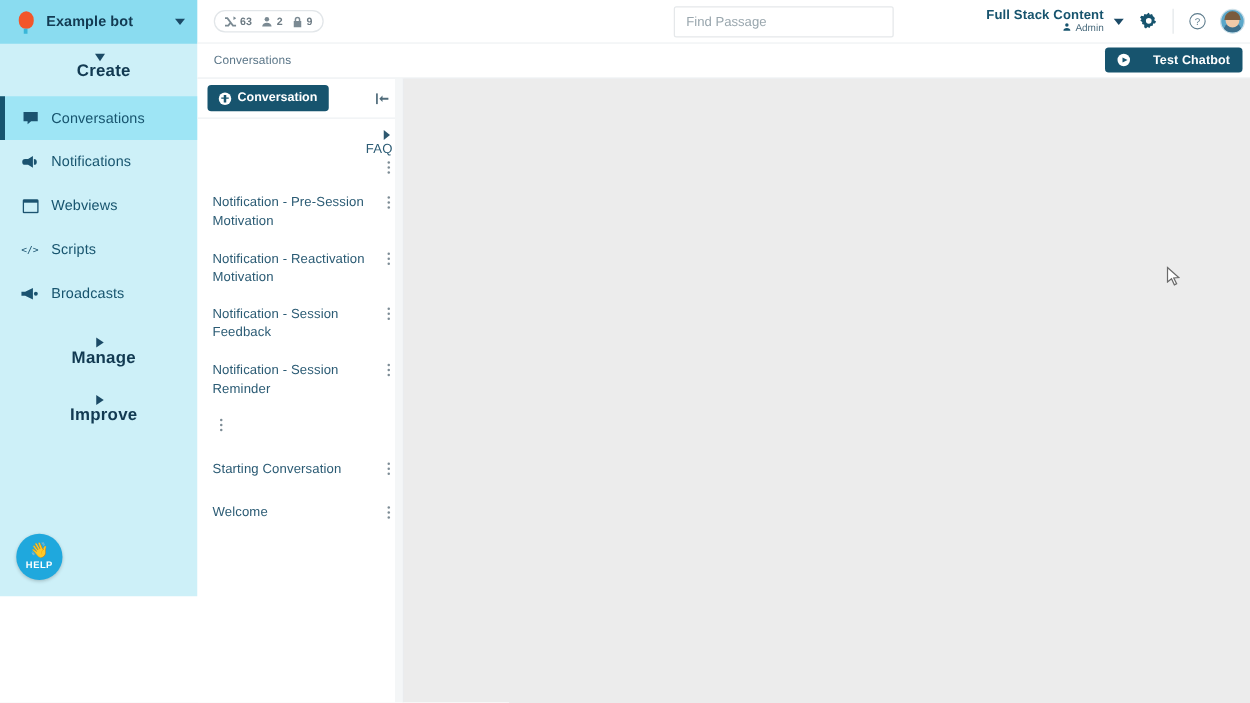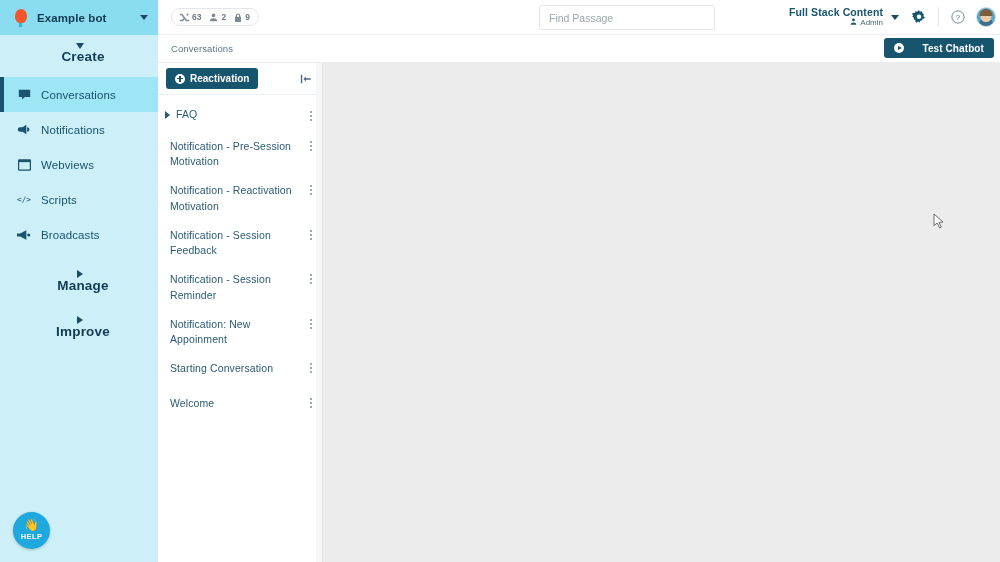--- a/index.html
+++ b/index.html
@@ -6,21 +6,21 @@
   html, body {
     width: 1000px; height: 562px;
     font-family: "Liberation Sans", sans-serif;
     overflow: hidden;
     background: #ffffff;
   }
   #app { position: relative; width: 1000px; height: 562px; display: flex; }
 
   
   .sidebar {
-    width: 158px; height: 562px;
+    width: 158px; height: 477px;
     background: #cdf0f8;
     position: relative;
     flex: 0 0 158px;
   }
   .bot-selector {
     height: 35px;
     background: #8adcf0;
     display: flex; align-items: center;
     padding: 0 10px 0 14px;
     cursor: pointer;
@@ -242,21 +242,21 @@
     margin-left: auto; cursor: pointer; color: #4f6b7a;
     display: flex; align-items: center; padding-right: 2px;
   }
 
   .passage-list { flex: 1; overflow-y: auto; padding-top: 2px; position: relative; }
   .passage-row {
     display: flex; align-items: flex-start;
     min-height: 35px; padding: 7px 4px 7px 12px;
     cursor: pointer; position: relative;
   }
-  .passage-row.folder { padding-left: 7px; align-items: center; }
+  .passage-row.folder { padding-left: 7px; align-items: flex-end; flex-direction: column; }
   .folder-tri {
     width: 0; height: 0; margin-right: 6px; flex: 0 0 auto;
     border-top: 4px solid transparent;
     border-bottom: 4px solid transparent;
     border-left: 5.5px solid #2e586f;
   }
   .passage-title {
     font-size: 10.5px; color: #2b5b74; line-height: 1.45;
     letter-spacing: .1px; flex: 1; padding-right: 4px;
   }
@@ -445,21 +445,21 @@
         <span>Test Chatbot</span>
       </button>
     </div>
 
     <div class="body-area">
 
       <div class="list-panel">
         <div class="list-panel-head">
           <button class="new-conv-btn">
             <span class="plus-dot"></span>
-            <span>Reactivation</span>
+            <span>Conversation</span>
           </button>
           <span class="collapse-icon">
             <svg width="12" height="12" viewBox="0 0 14 14">
               <rect x="1" y="2" width="1.6" height="10" fill="currentColor"></rect>
               <path fill="currentColor" d="M11 4v2H5.5v2H11v2l3-3z" transform="scale(-1,1) translate(-18,0)"></path>
             </svg>
           </span>
         </div>
 
         <div class="passage-list">
@@ -504,21 +504,20 @@
           <div class="passage-row">
             <span class="passage-title">Notification - Session Reminder</span>
             <span class="kebab">
                 <span></span>
                 <span></span>
                 <span></span>
               </span>
           </div>
 
           <div class="passage-row">
-            <span class="passage-title">Notification: New Appoinment</span>
             <span class="kebab">
                 <span></span>
                 <span></span>
                 <span></span>
               </span>
           </div>
 
           <div class="passage-row">
             <span class="passage-title">Starting Conversation</span>
             <span class="kebab">

